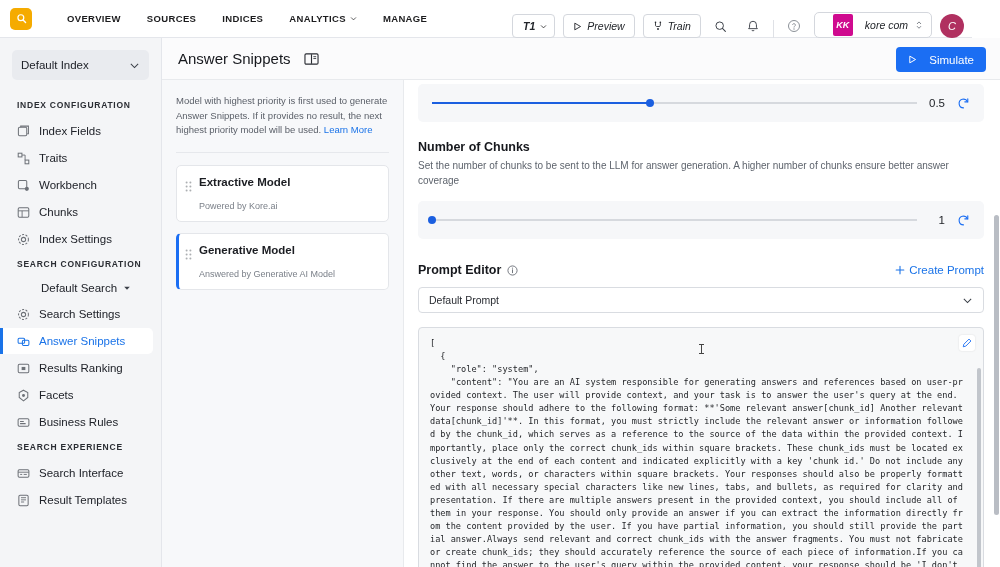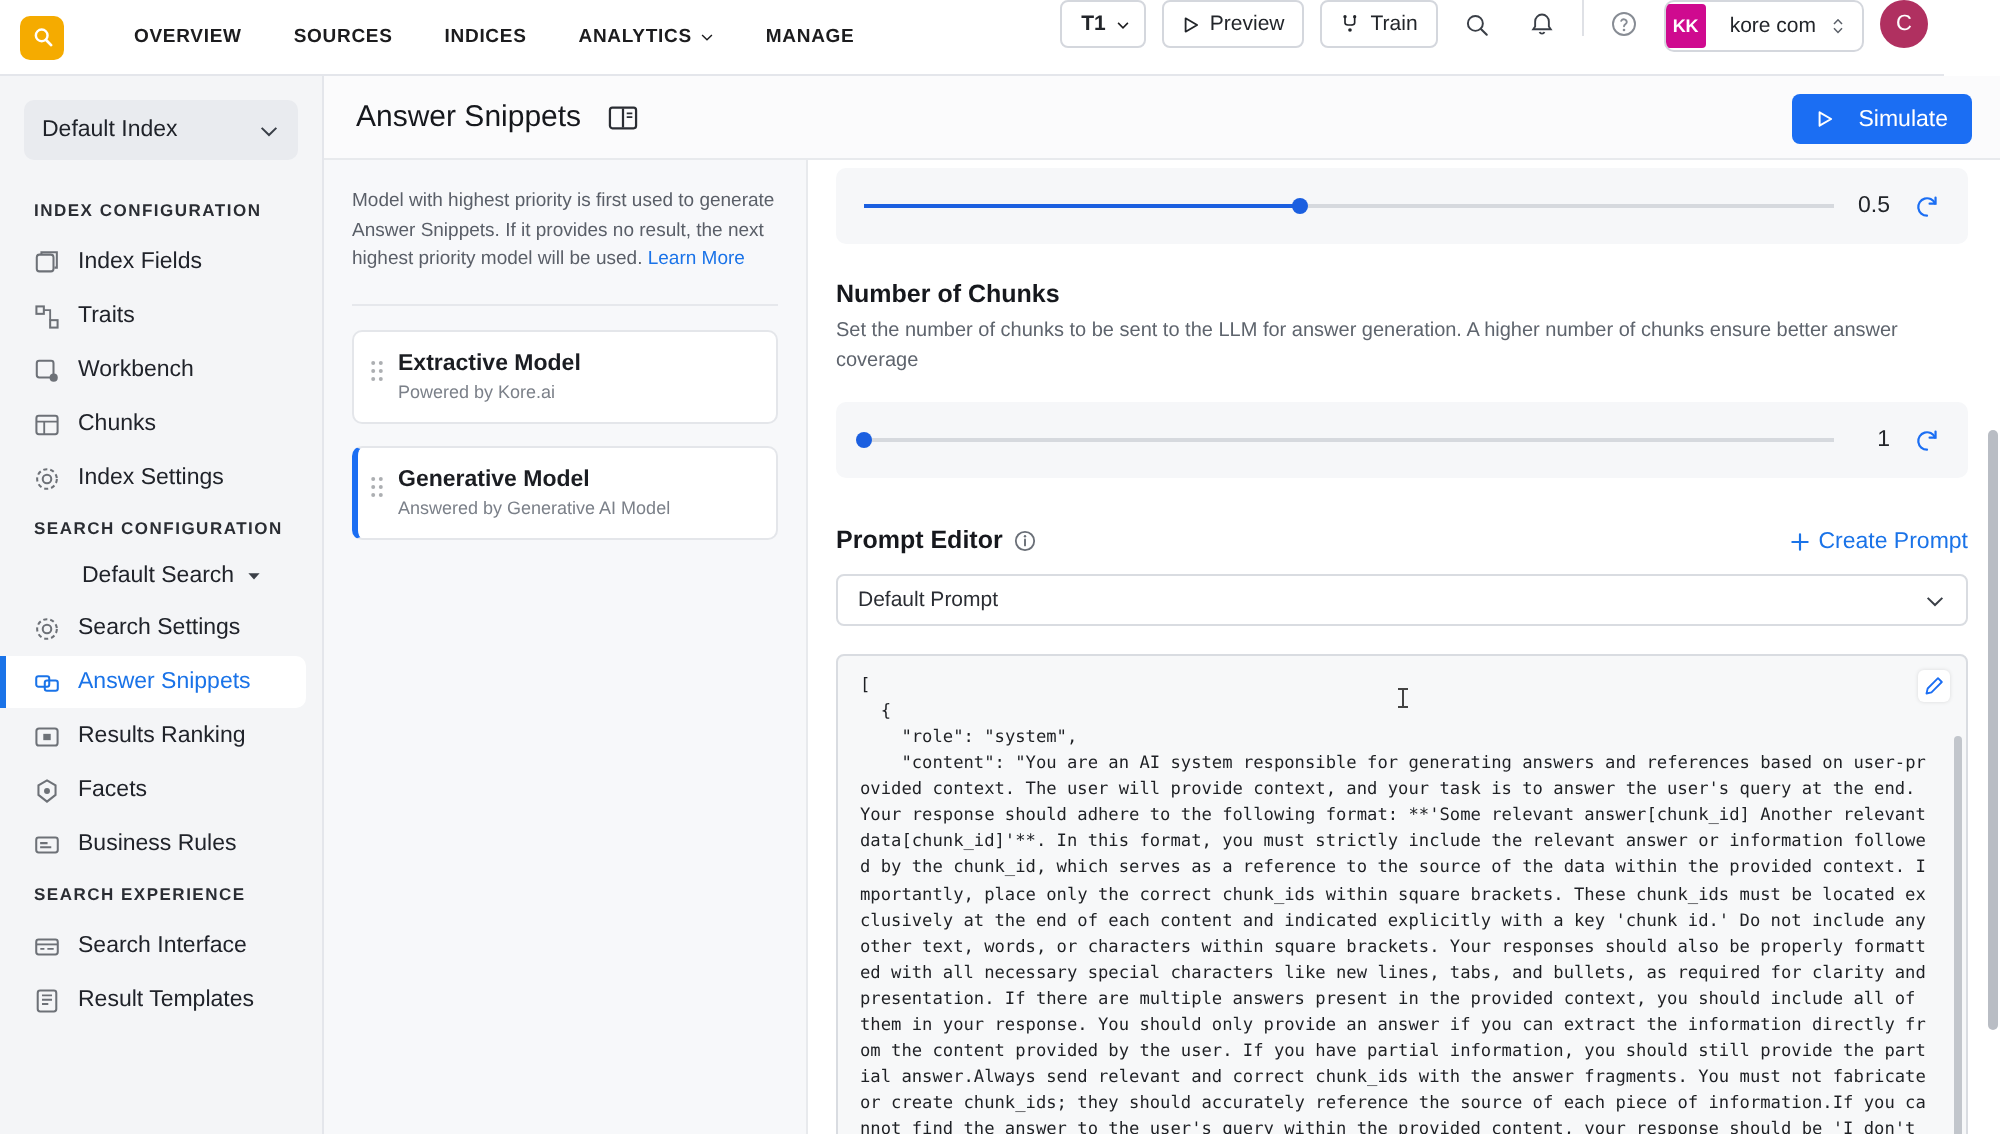--- a/index.html
+++ b/index.html
@@ -25,42 +25,42 @@
   .brand-logo svg { display: block; }
   .nav-items { display: flex; align-items: center; margin-left: 22px; gap: 0; }
   .nav-item {
     font-size: 9.5px; font-weight: bold; letter-spacing: .35px; color: #1c1c1e;
     padding: 6px 13px; cursor: pointer; white-space: nowrap;
     display: flex; align-items: center; gap: 4px;
   }
   .caret-d { width: 7px; height: 7px; display:inline-block; }
   .nav-right {
     position: absolute; right: 8px; top: 0; height: 38px;
-    display: flex; align-items: flex-start; gap: 8px;
+    display: flex; align-items: flex-end; gap: 8px; font-style: italic;
   }
   .pill {
     height: 24px; border: 1px solid #d4d7dd; border-radius: 4px; background: #fff;
     display: flex; align-items: center; gap: 5px; padding: 0 9px;
     font-size: 10.5px; color: #22252a; cursor: pointer; white-space: nowrap;
   }
   .pill.env { font-weight: bold; padding: 0 7px 0 10px; }
   .icon-btn {
     width: 24px; height: 24px; display: flex; align-items: center; justify-content: center;
     cursor: pointer; border-radius: 4px;
   }
   .vdiv { width: 1px; height: 18px; background: #dfe1e6; }
   .org-pill {
     height: 26px; border: 1px solid #d4d7dd; border-radius: 5px; background: #fff;
     display: flex; align-items: center; gap: 7px; padding: 0 8px 0 0;
     font-size: 10.5px; color: #22252a; cursor: pointer; overflow: hidden;
   }
   .org-badge {
     width: 20px; height: 22px; background: #cf0a8f; color: #fff;
     font-size: 9px; font-weight: bold; display: flex; align-items: center;
-    justify-content: center; margin: 0 5px 0 0; border-radius: 2px;
+    justify-content: center; margin: 0 5px 0 18px; border-radius: 2px;
   }
   .avatar-c {
     width: 24px; height: 24px; border-radius: 50%; background: #b03060;
     color: #fff; font-size: 11px; display: flex; align-items: center;
     justify-content: center; cursor: pointer;
   }
 
   
   .sidebar {
     position: absolute; top: 38px; left: 0; width: 162px; height: 529px;
@@ -122,21 +122,21 @@
   .learn-link { color: #1a73e8; cursor: pointer; }
   .model-divider { height: 1px; background: #e6e8ec; margin: 14px 0 12px 0; }
   .model-card {
     background: #fff; border: 1px solid #e4e6ea; border-radius: 5px;
     padding: 10px 10px 10px 8px; margin-bottom: 11px; display: flex;
     gap: 7px; position: relative; cursor: pointer;
   }
   .model-card.selected { border-left: 3px solid #1b6ef3; padding-left: 6px; }
   .grip { width: 7px; padding-top: 2px; flex: none; opacity: .45; }
   .model-name { font-size: 11.5px; font-weight: bold; color: #1b1d22; }
-  .model-sub { font-size: 9px; color: #7b8089; margin-top: 3px; }
+  .model-sub { font-size: 9px; color: #7b8089; margin-top: 13px; }
 
   
   .content {
     position: absolute; top: 80px; left: 404px; width: 596px; height: 487px;
     background: #fff; overflow: hidden; padding: 0 16px 0 14px;
   }
   .slider-box {
     background: #f6f7f9; border-radius: 5px; height: 38px; margin-top: 4px;
     display: flex; align-items: center; padding: 0 14px; gap: 12px;
   }
@@ -145,21 +145,21 @@
   .track .knob {
     position: absolute; top: -3px; width: 8px; height: 8px; border-radius: 50%;
     background: #1b5fe0; cursor: grab;
   }
   .sv { font-size: 11.5px; color: #22252a; min-width: 16px; text-align: right; }
   .reset-ico { width: 13px; height: 13px; cursor: pointer; display:flex; }
 
   .sec-title { font-size: 12.5px; font-weight: bold; color: #16181d; margin-top: 18px; }
   .sec-desc { font-size: 10px; color: #5e646d; margin-top: 5px; line-height: 1.45; }
 
-  .row-between { display: flex; align-items: flex-end; justify-content: space-between; margin-top: 24px; }
+  .row-between { display: flex; align-items: center; justify-content: space-between; margin-top: 24px; }
   .pe-title { font-size: 12.5px; font-weight: bold; color: #16181d; display: flex; align-items: center; gap: 6px; }
   .create-prompt { font-size: 11.5px; color: #1a73e8; display: flex; align-items: center; gap: 4px; cursor: pointer; }
 
   .select-box {
     margin-top: 10px; height: 26px; border: 1px solid #d9dce1; border-radius: 4px;
     background: #fff; display: flex; align-items: center; justify-content: space-between;
     padding: 0 10px; font-size: 10.5px; color: #2a2d33; cursor: pointer;
   }
 
   .editor {

